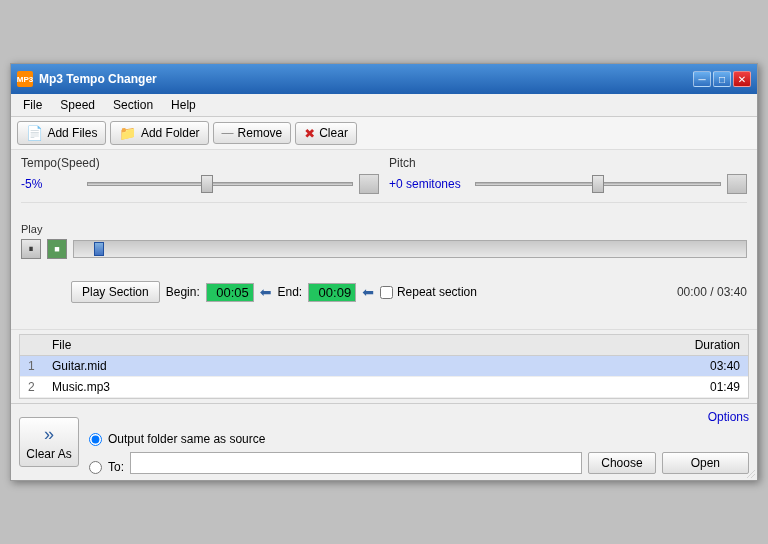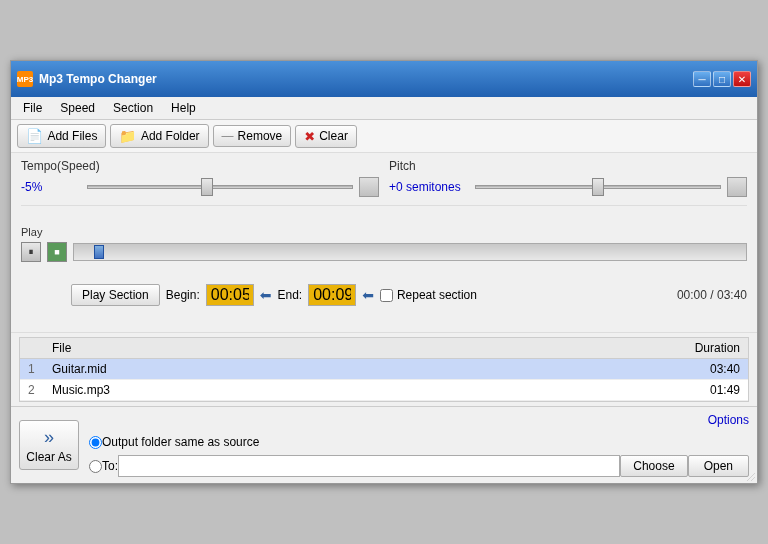--- a/index.html
+++ b/index.html
@@ -19,21 +19,21 @@
       border: 1px solid #999;
       box-shadow: 2px 2px 8px rgba(0,0,0,0.4);
     }
     .titlebar {
       background: linear-gradient(to bottom, #4a90d9, #2060b0);
       color: white;
       padding: 0 6px;
       display: flex;
       align-items: center;
       justify-content: space-between;
-      height: 36px;
+      height: 30px;
     }
     .titlebar-left {
       display: flex;
       align-items: center;
       gap: 6px;
       font-size: 12px;
       font-weight: bold;
     }
     .titlebar-icon {
       width: 16px;
@@ -206,23 +206,23 @@
       padding: 3px 10px;
       background: linear-gradient(to bottom, #fefefe, #e0e0e0);
       border: 1px solid #aaa;
       cursor: pointer;
       font-size: 12px;
       border-radius: 2px;
     }
     .time-field {
       width: 48px;
       border: 1px solid #aaa;
-      background: #eab308;
+      background: #22c55e;
       padding: 1px 4px;
-      font-size: 16px;
+      font-size: 13px;
       text-align: right;
     }
     .arrow-btn {
       font-size: 14px;
       color: #3060a0;
       cursor: pointer;
     }
     .repeat-check {
       display: flex;
       align-items: center;
@@ -289,39 +289,40 @@
       color: #3060a0;
     }
     .output-options {
       flex: 1;
       display: flex;
       flex-direction: column;
       gap: 6px;
     }
     .radio-row {
       display: flex;
-      align-items: center;
+      align-items: flex-end;
+      gap: 6px;
     }
     .to-input {
       flex: 1;
       border: 1px solid #aaa;
       padding: 2px 4px;
       font-size: 12px;
       height: 22px;
     }
     .choose-btn {
       padding: 3px 12px;
       background: linear-gradient(to bottom, #fefefe, #e0e0e0);
       border: 1px solid #aaa;
       cursor: pointer;
       font-size: 12px;
       border-radius: 2px;
     }
     .open-btn {
-      padding: 3px 15px;
+      padding: 3px 28px;
       background: linear-gradient(to bottom, #fefefe, #e0e0e0);
       border: 1px solid #aaa;
       cursor: pointer;
       font-size: 12px;
       border-radius: 2px;
     }
     .options-link {
       color: #0000cc;
       cursor: pointer;
       font-size: 12px;

